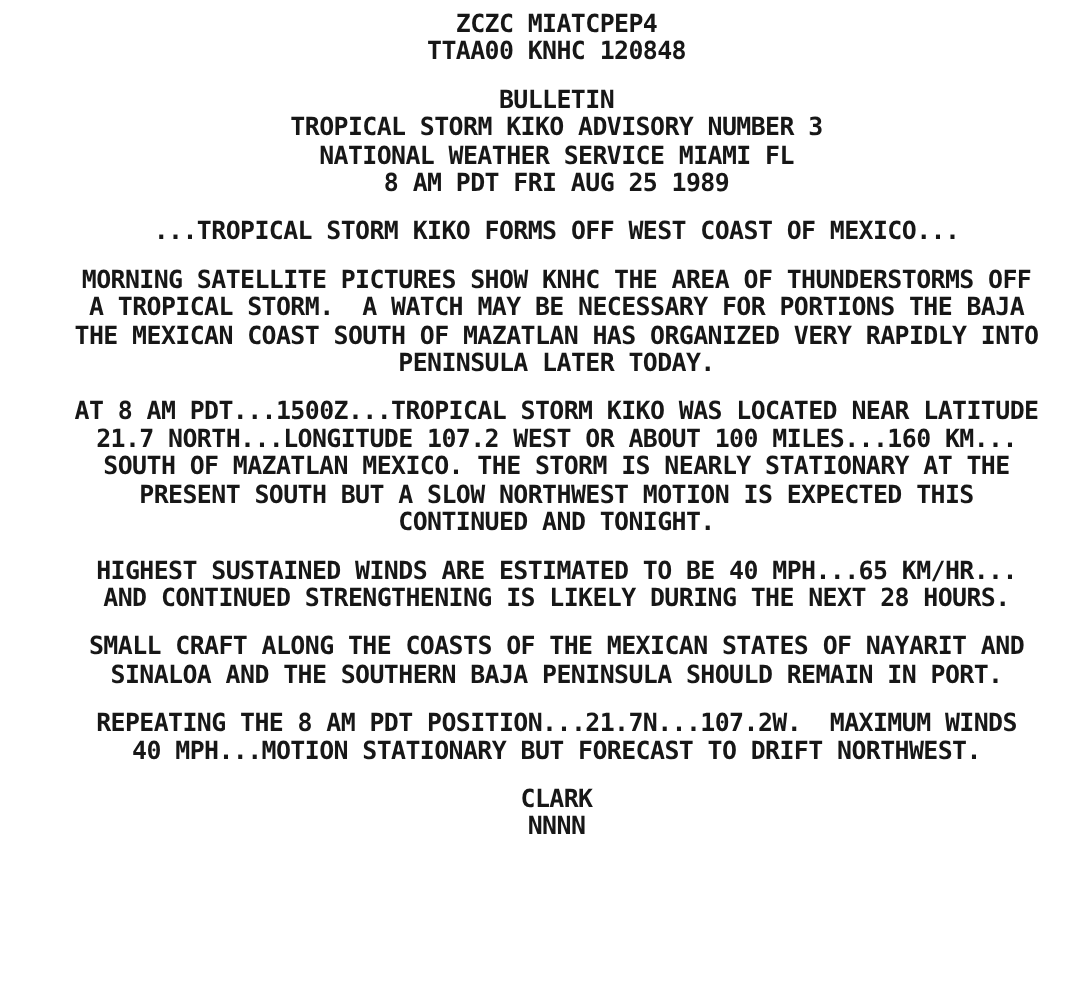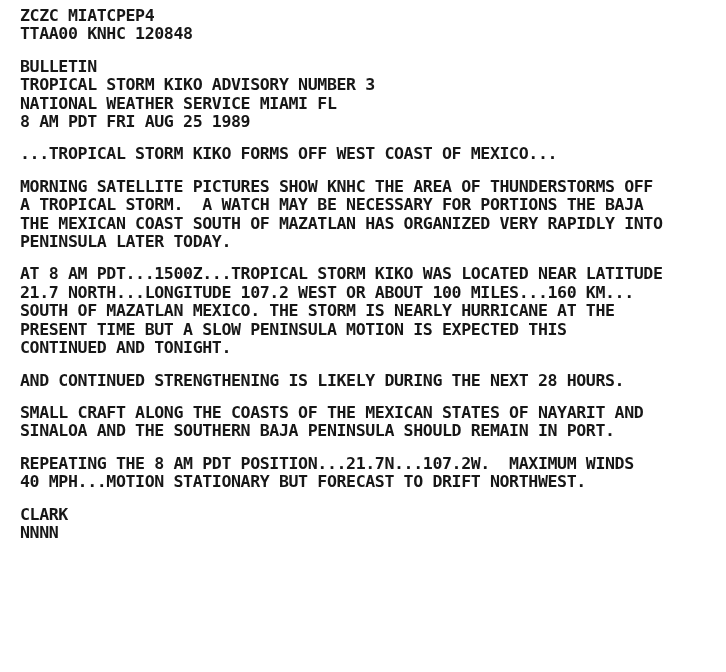--- a/index.html
+++ b/index.html
@@ -23,20 +23,21 @@
     color: #171717;
     background: #ffffff;
   }
   .section {
     margin: 0 0 14px 0;
   }
   .line {
     line-height: 18.4px;
     white-space: pre;
     letter-spacing: -0.4px;
+    text-align: center;
   }
 </style>
 </head>
 <body>
 
 <div class="bulletin-document" style="color: rgb(23, 23, 23); background: rgb(255, 255, 255);">
     <div class="section">
       <div class="line">ZCZC MIATCPEP4</div>
       <div class="line">TTAA00 KNHC 120848</div>
     </div>
@@ -51,25 +52,26 @@
     </div>
     <div class="section">
       <div class="line">MORNING SATELLITE PICTURES SHOW KNHC THE AREA OF THUNDERSTORMS OFF</div>
       <div class="line">A TROPICAL STORM.  A WATCH MAY BE NECESSARY FOR PORTIONS THE BAJA</div>
       <div class="line">THE MEXICAN COAST SOUTH OF MAZATLAN HAS ORGANIZED VERY RAPIDLY INTO</div>
       <div class="line">PENINSULA LATER TODAY.</div>
     </div>
     <div class="section">
       <div class="line">AT 8 AM PDT...1500Z...TROPICAL STORM KIKO WAS LOCATED NEAR LATITUDE</div>
       <div class="line">21.7 NORTH...LONGITUDE 107.2 WEST OR ABOUT 100 MILES...160 KM...</div>
-      <div class="line">SOUTH OF MAZATLAN MEXICO. THE STORM IS NEARLY HURRICANE AT THE</div>
-      <div class="line">PRESENT TIME BUT A SLOW PENINSULA MOTION IS EXPECTED THIS</div>
+      <div class="line">SOUTH OF MAZATLAN MEXICO. THE STORM IS NEARLY STATIONARY AT THE</div>
+      <div class="line">PRESENT SOUTH BUT A SLOW NORTHWEST MOTION IS EXPECTED THIS</div>
       <div class="line">CONTINUED AND TONIGHT.</div>
     </div>
     <div class="section">
+      <div class="line">HIGHEST SUSTAINED WINDS ARE ESTIMATED TO BE 40 MPH...65 KM/HR...</div>
       <div class="line">AND CONTINUED STRENGTHENING IS LIKELY DURING THE NEXT 28 HOURS.</div>
     </div>
     <div class="section">
       <div class="line">SMALL CRAFT ALONG THE COASTS OF THE MEXICAN STATES OF NAYARIT AND</div>
       <div class="line">SINALOA AND THE SOUTHERN BAJA PENINSULA SHOULD REMAIN IN PORT.</div>
     </div>
     <div class="section">
       <div class="line">REPEATING THE 8 AM PDT POSITION...21.7N...107.2W.  MAXIMUM WINDS</div>
       <div class="line">40 MPH...MOTION STATIONARY BUT FORECAST TO DRIFT NORTHWEST.</div>
     </div>

